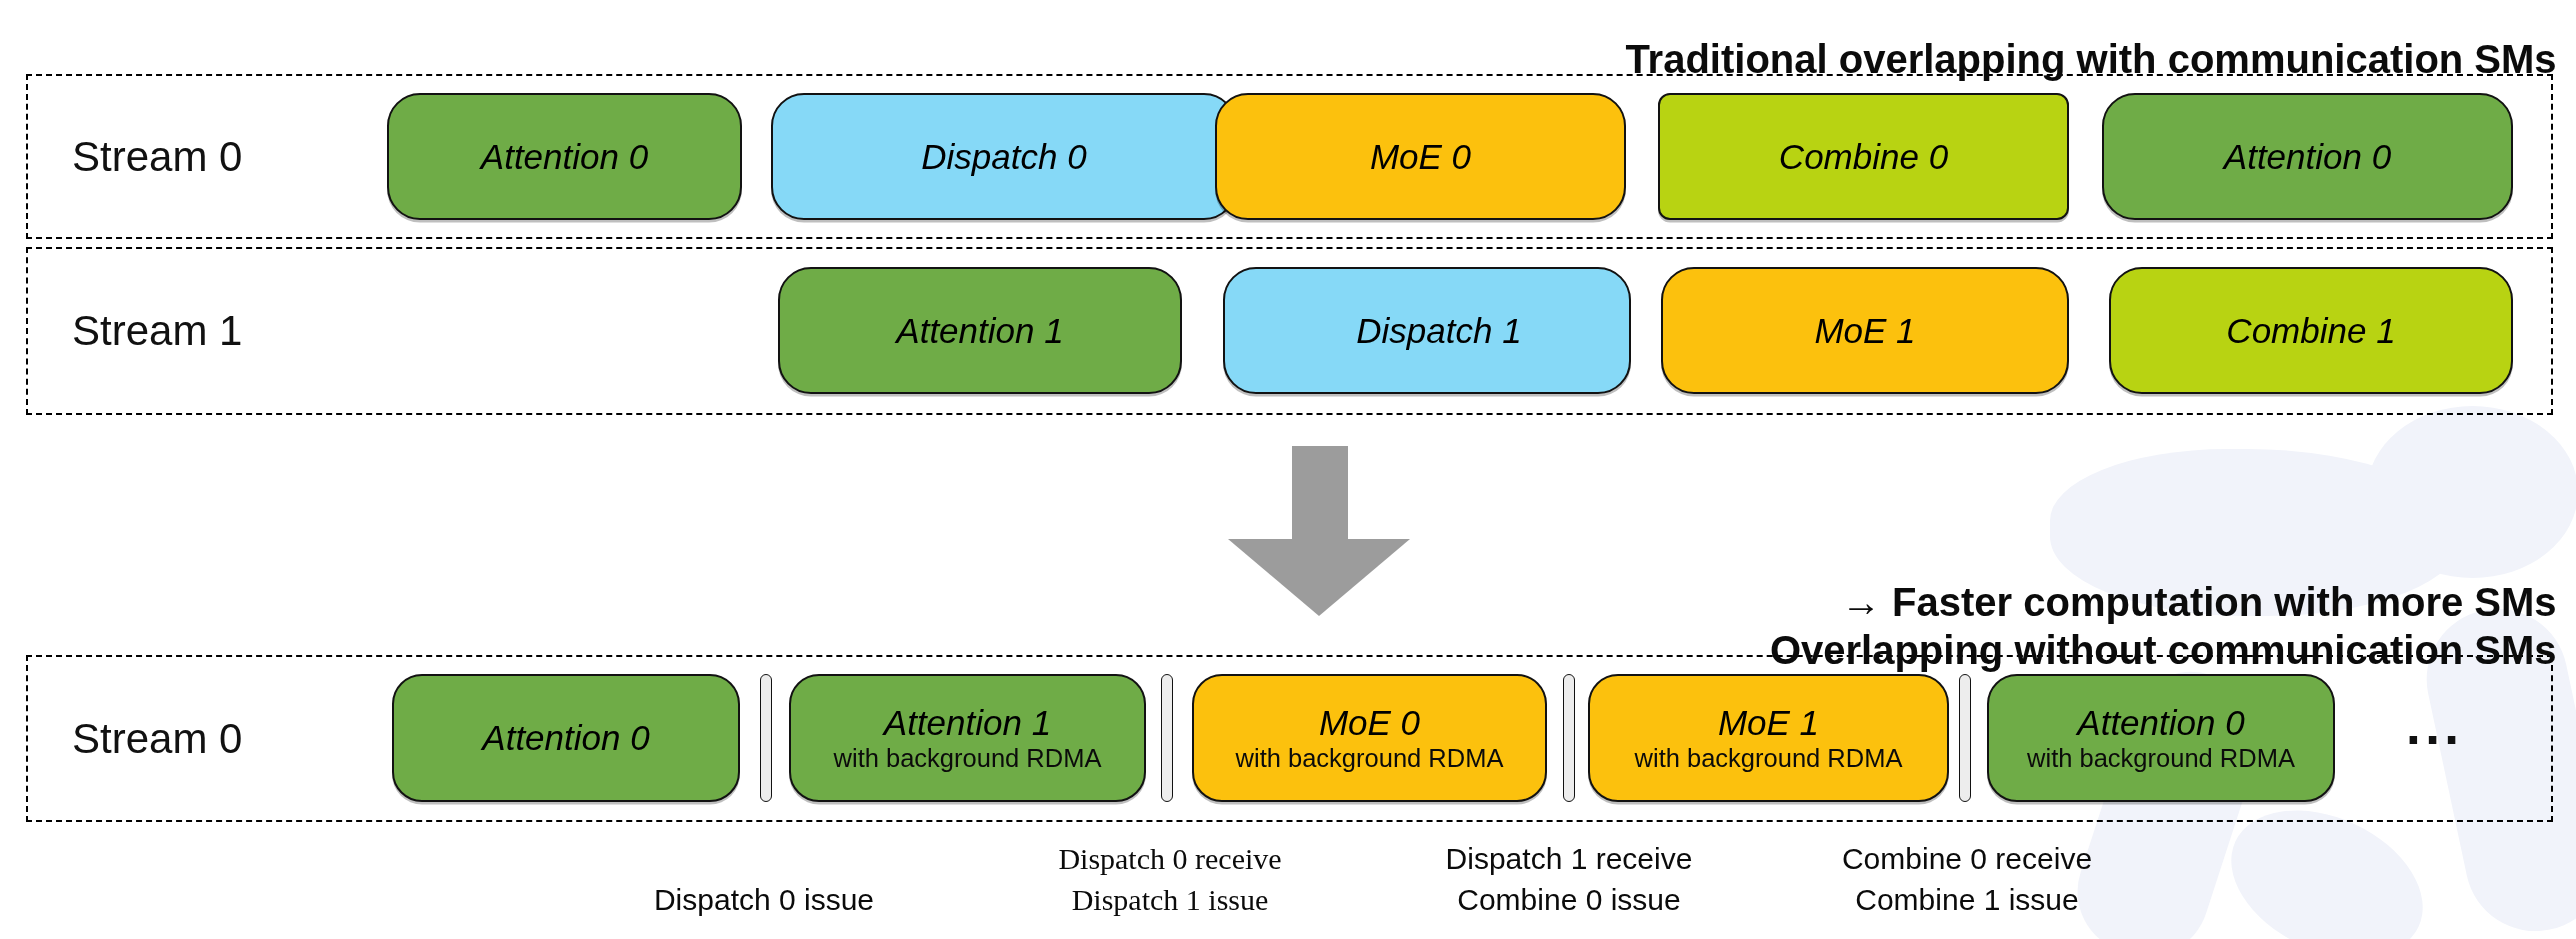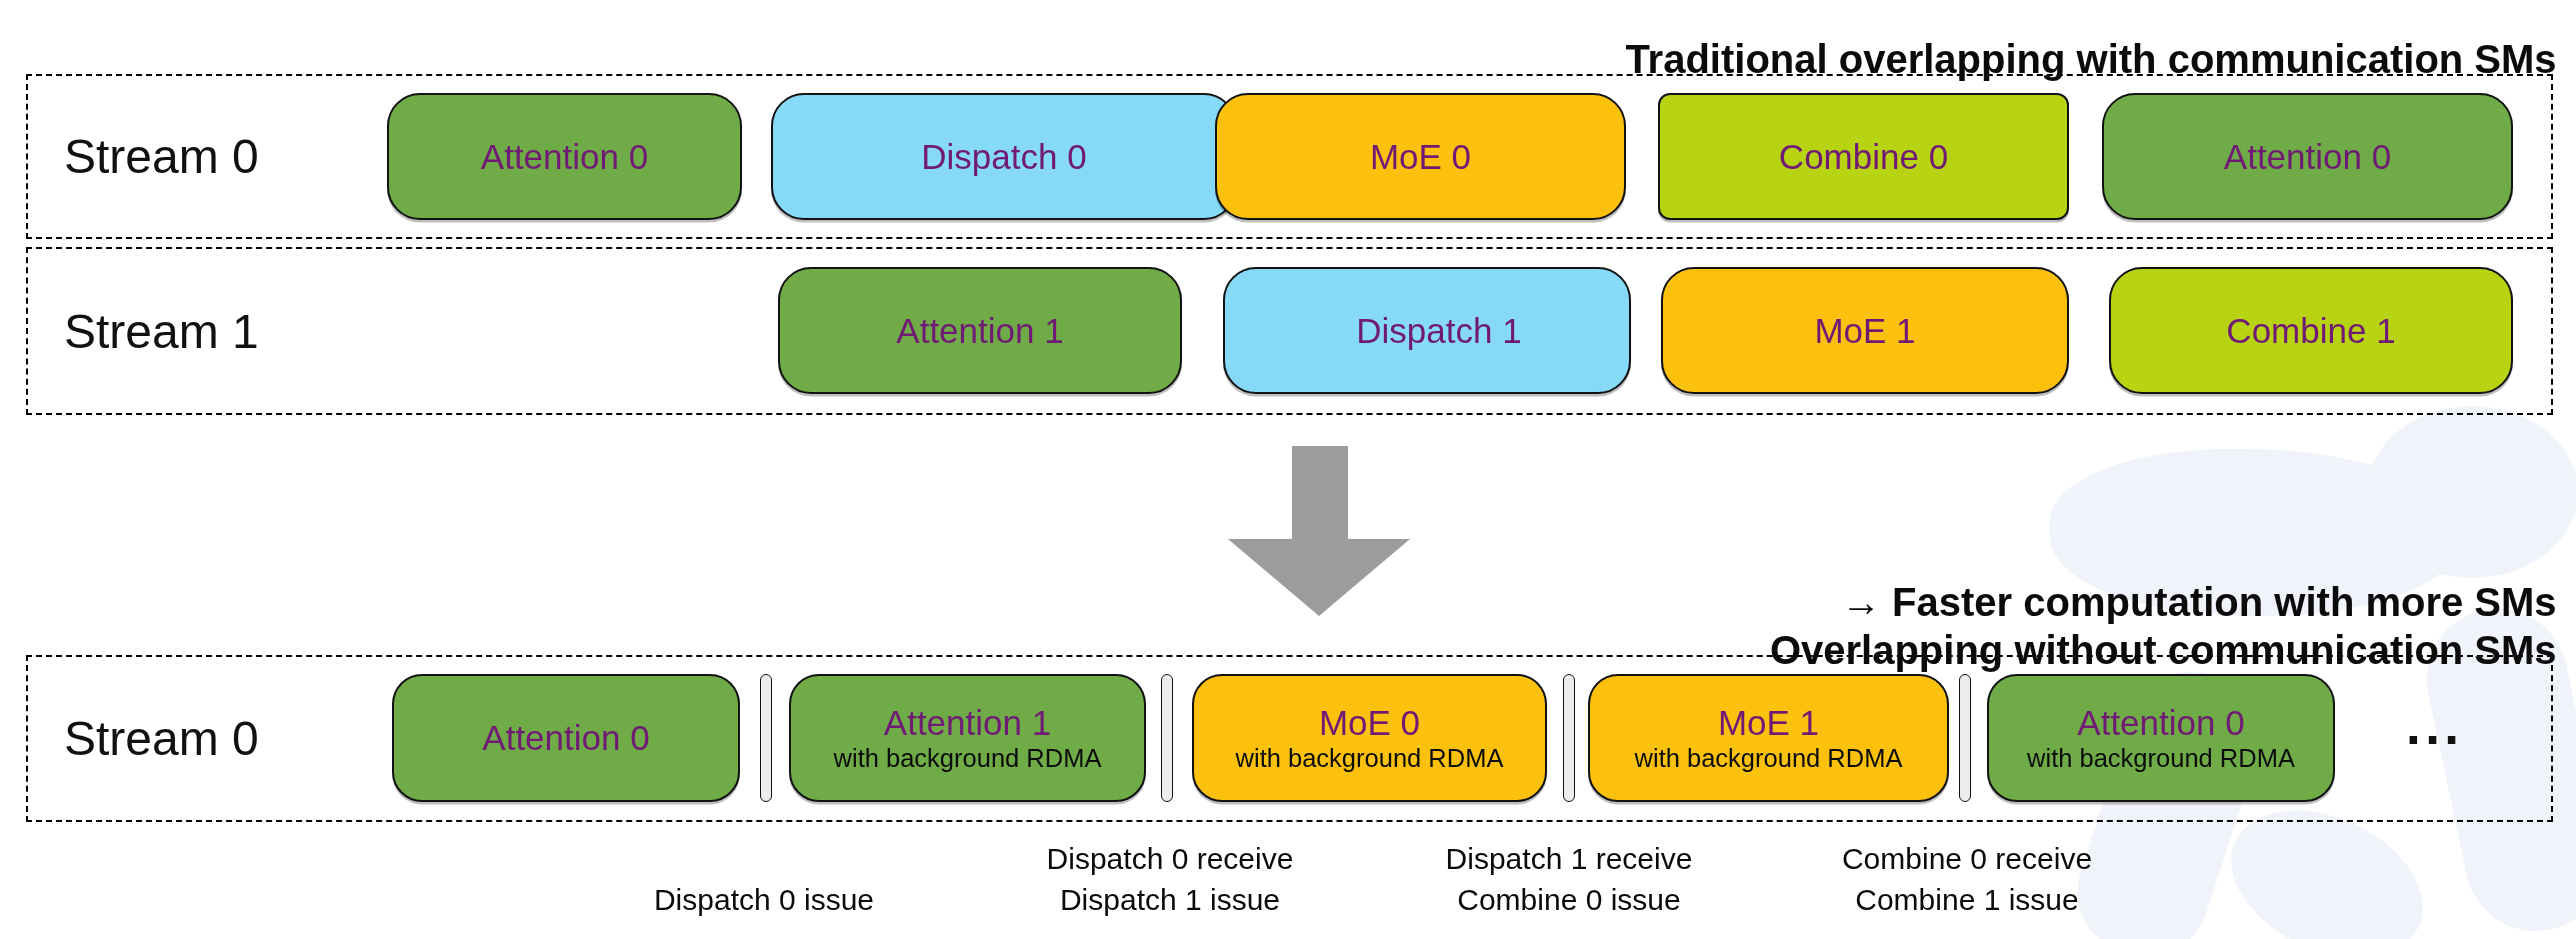--- a/index.html
+++ b/index.html
@@ -18,23 +18,23 @@
   .row-box {
     position: absolute;
     left: 26px;
     width: 2527px;
     border: 2.6px dashed #000000;
     box-sizing: border-box;
     z-index: 1;
   }
   .stream-label {
     position: absolute;
-    left: 36px; top: 0; bottom: 0;
+    left: 44px; top: 0; bottom: 0;
     display: flex; align-items: center;
-    font-size: 48px;
+    font-size: 42px;
     color: #111111;
     white-space: nowrap;
   }
   
   .headline {
     position: absolute;
     right: 19.4px;
     text-align: right;
     font-size: 40px;
     font-weight: bold;
@@ -50,21 +50,21 @@
     box-sizing: border-box;
     border: 2.6px solid #121212;
     border-radius: 33px;
     display: flex;
     flex-direction: column;
     align-items: center;
     justify-content: center;
     z-index: 2;
     box-shadow: 0 2.6px 0 rgba(0,0,0,0.25);
   }
-  .block .main { font-size: 35px; line-height: 40px; color: #701a75; }
+  .block .main { font-size: 35px; line-height: 40px; color: #000000; font-style: italic; }
   .block .sub  { font-size: 25.5px; line-height: 30px; color: #0b0b0b; }
   
   .sep {
     position: absolute;
     width: 12.3px;
     box-sizing: border-box;
     background: #ededed;
     border: 1.8px solid #121212;
     border-radius: 7px;
     z-index: 2;
@@ -188,21 +188,21 @@
   <div class="sep" style="left:1959px; top:674px; height:128px;"></div>
   <div class="block" style="left: 1987px; top: 674px; width: 348px; height: 128px; border-radius: 30px; background-color: rgb(111, 172, 71);">
     <div class="main">Attention 0</div>
     <div class="sub">with background RDMA</div>
   </div>
   <div class="ellipsis" style="left:2406px; top:695px;">...</div>
 
   <div class="annot single" style="left:553px;">
     <div>Dispatch 0 issue</div>
   </div>
-  <div class="annot" style="left:959px;">
+  <div class="annot" style="left:959px;font-family:Liberation Serif, serif;">
     <div>Dispatch 0 receive</div>
     <div>Dispatch 1 issue</div>
   </div>
   <div class="annot" style="left:1358px;">
     <div>Dispatch 1 receive</div>
     <div>Combine 0 issue</div>
   </div>
   <div class="annot" style="left:1756px;">
     <div>Combine 0 receive</div>
     <div>Combine 1 issue</div>

